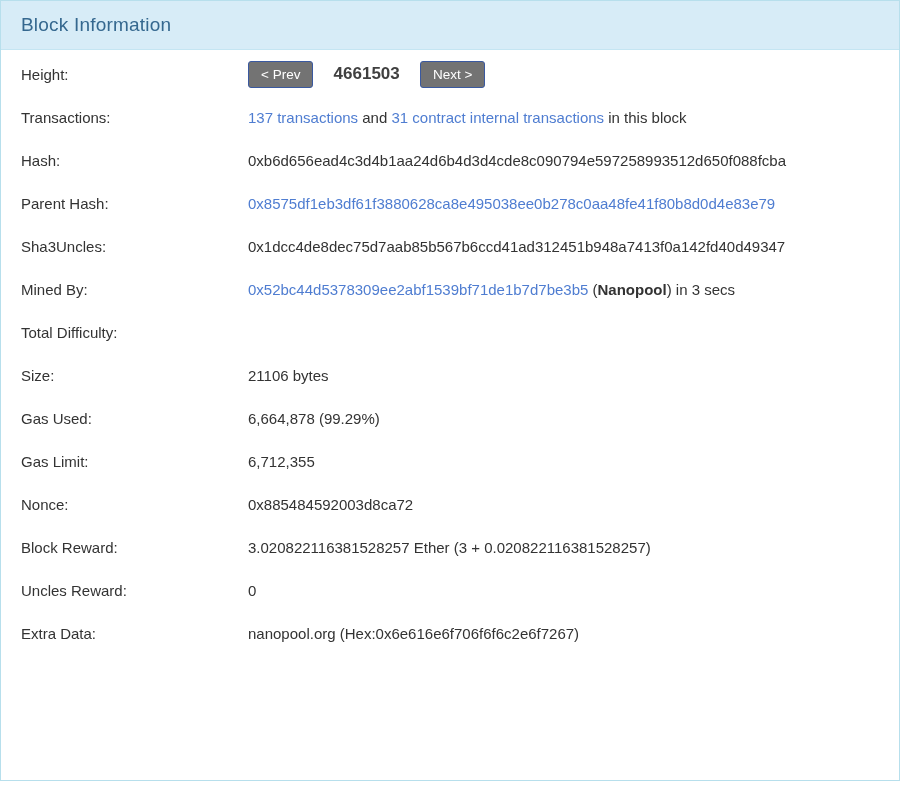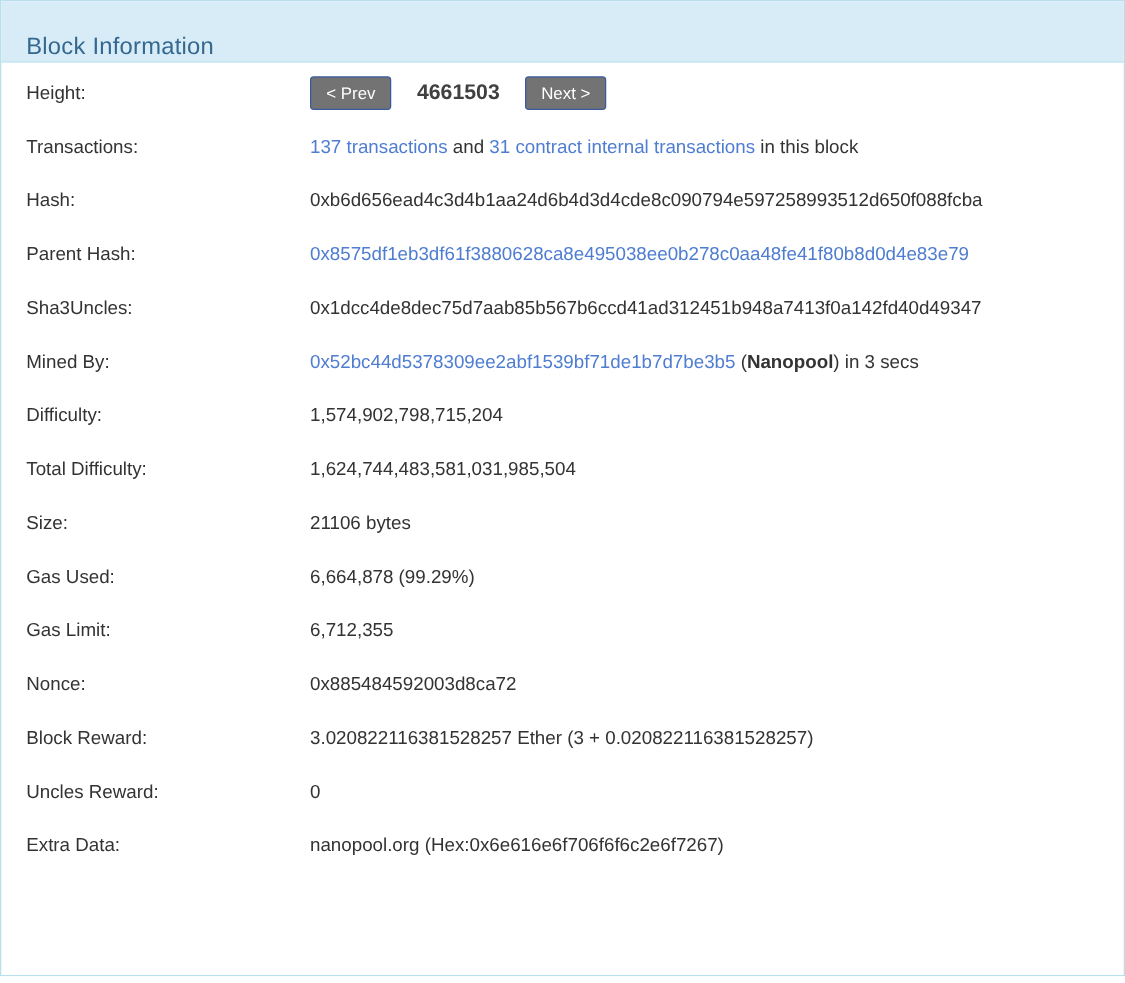--- a/index.html
+++ b/index.html
@@ -12,21 +12,21 @@
     width: 900px;
     height: 781px;
     border: 1px solid #b7dfec;
     background: #ffffff;
   }
   .panel-heading {
     height: 49px;
     background: #d7ecf7;
     border-bottom: 1px solid #c4e5f2;
     display: flex;
-    align-items: flex-end;
+    align-items: center;
     padding-left: 20px;
   }
   .panel-title {
     font-size: 19px;
     color: #35688f;
     font-weight: 400;
     letter-spacing: 0.2px;
   }
   .panel-body {
     padding: 3px 20px 10px 20px;
@@ -111,28 +111,23 @@
     <div class="row">
       <span class="row-label">Sha3Uncles:</span>
       <span class="row-value">0x1dcc4de8dec75d7aab85b567b6ccd41ad312451b948a7413f0a142fd40d49347</span>
     </div>
 
     <div class="row">
       <span class="row-label">Mined By:</span>
       <span class="row-value"><a class="link">0x52bc44d5378309ee2abf1539bf71de1b7d7be3b5</a><span> (</span><span class="bold">Nanopool</span><span>) in 3 secs</span></span>
     </div>
 
-    <div class="row">
-      <span class="row-label">Difficulty:</span>
-      <span class="row-value">1,574,902,798,715,204</span>
-    </div>
 
     <div class="row">
       <span class="row-label">Total Difficulty:</span>
-      <span class="row-value">1,624,744,483,581,031,985,504</span>
     </div>
 
     <div class="row">
       <span class="row-label">Size:</span>
       <span class="row-value">21106 bytes</span>
     </div>
 
     <div class="row">
       <span class="row-label">Gas Used:</span>
       <span class="row-value">6,664,878 (99.29%)</span>

